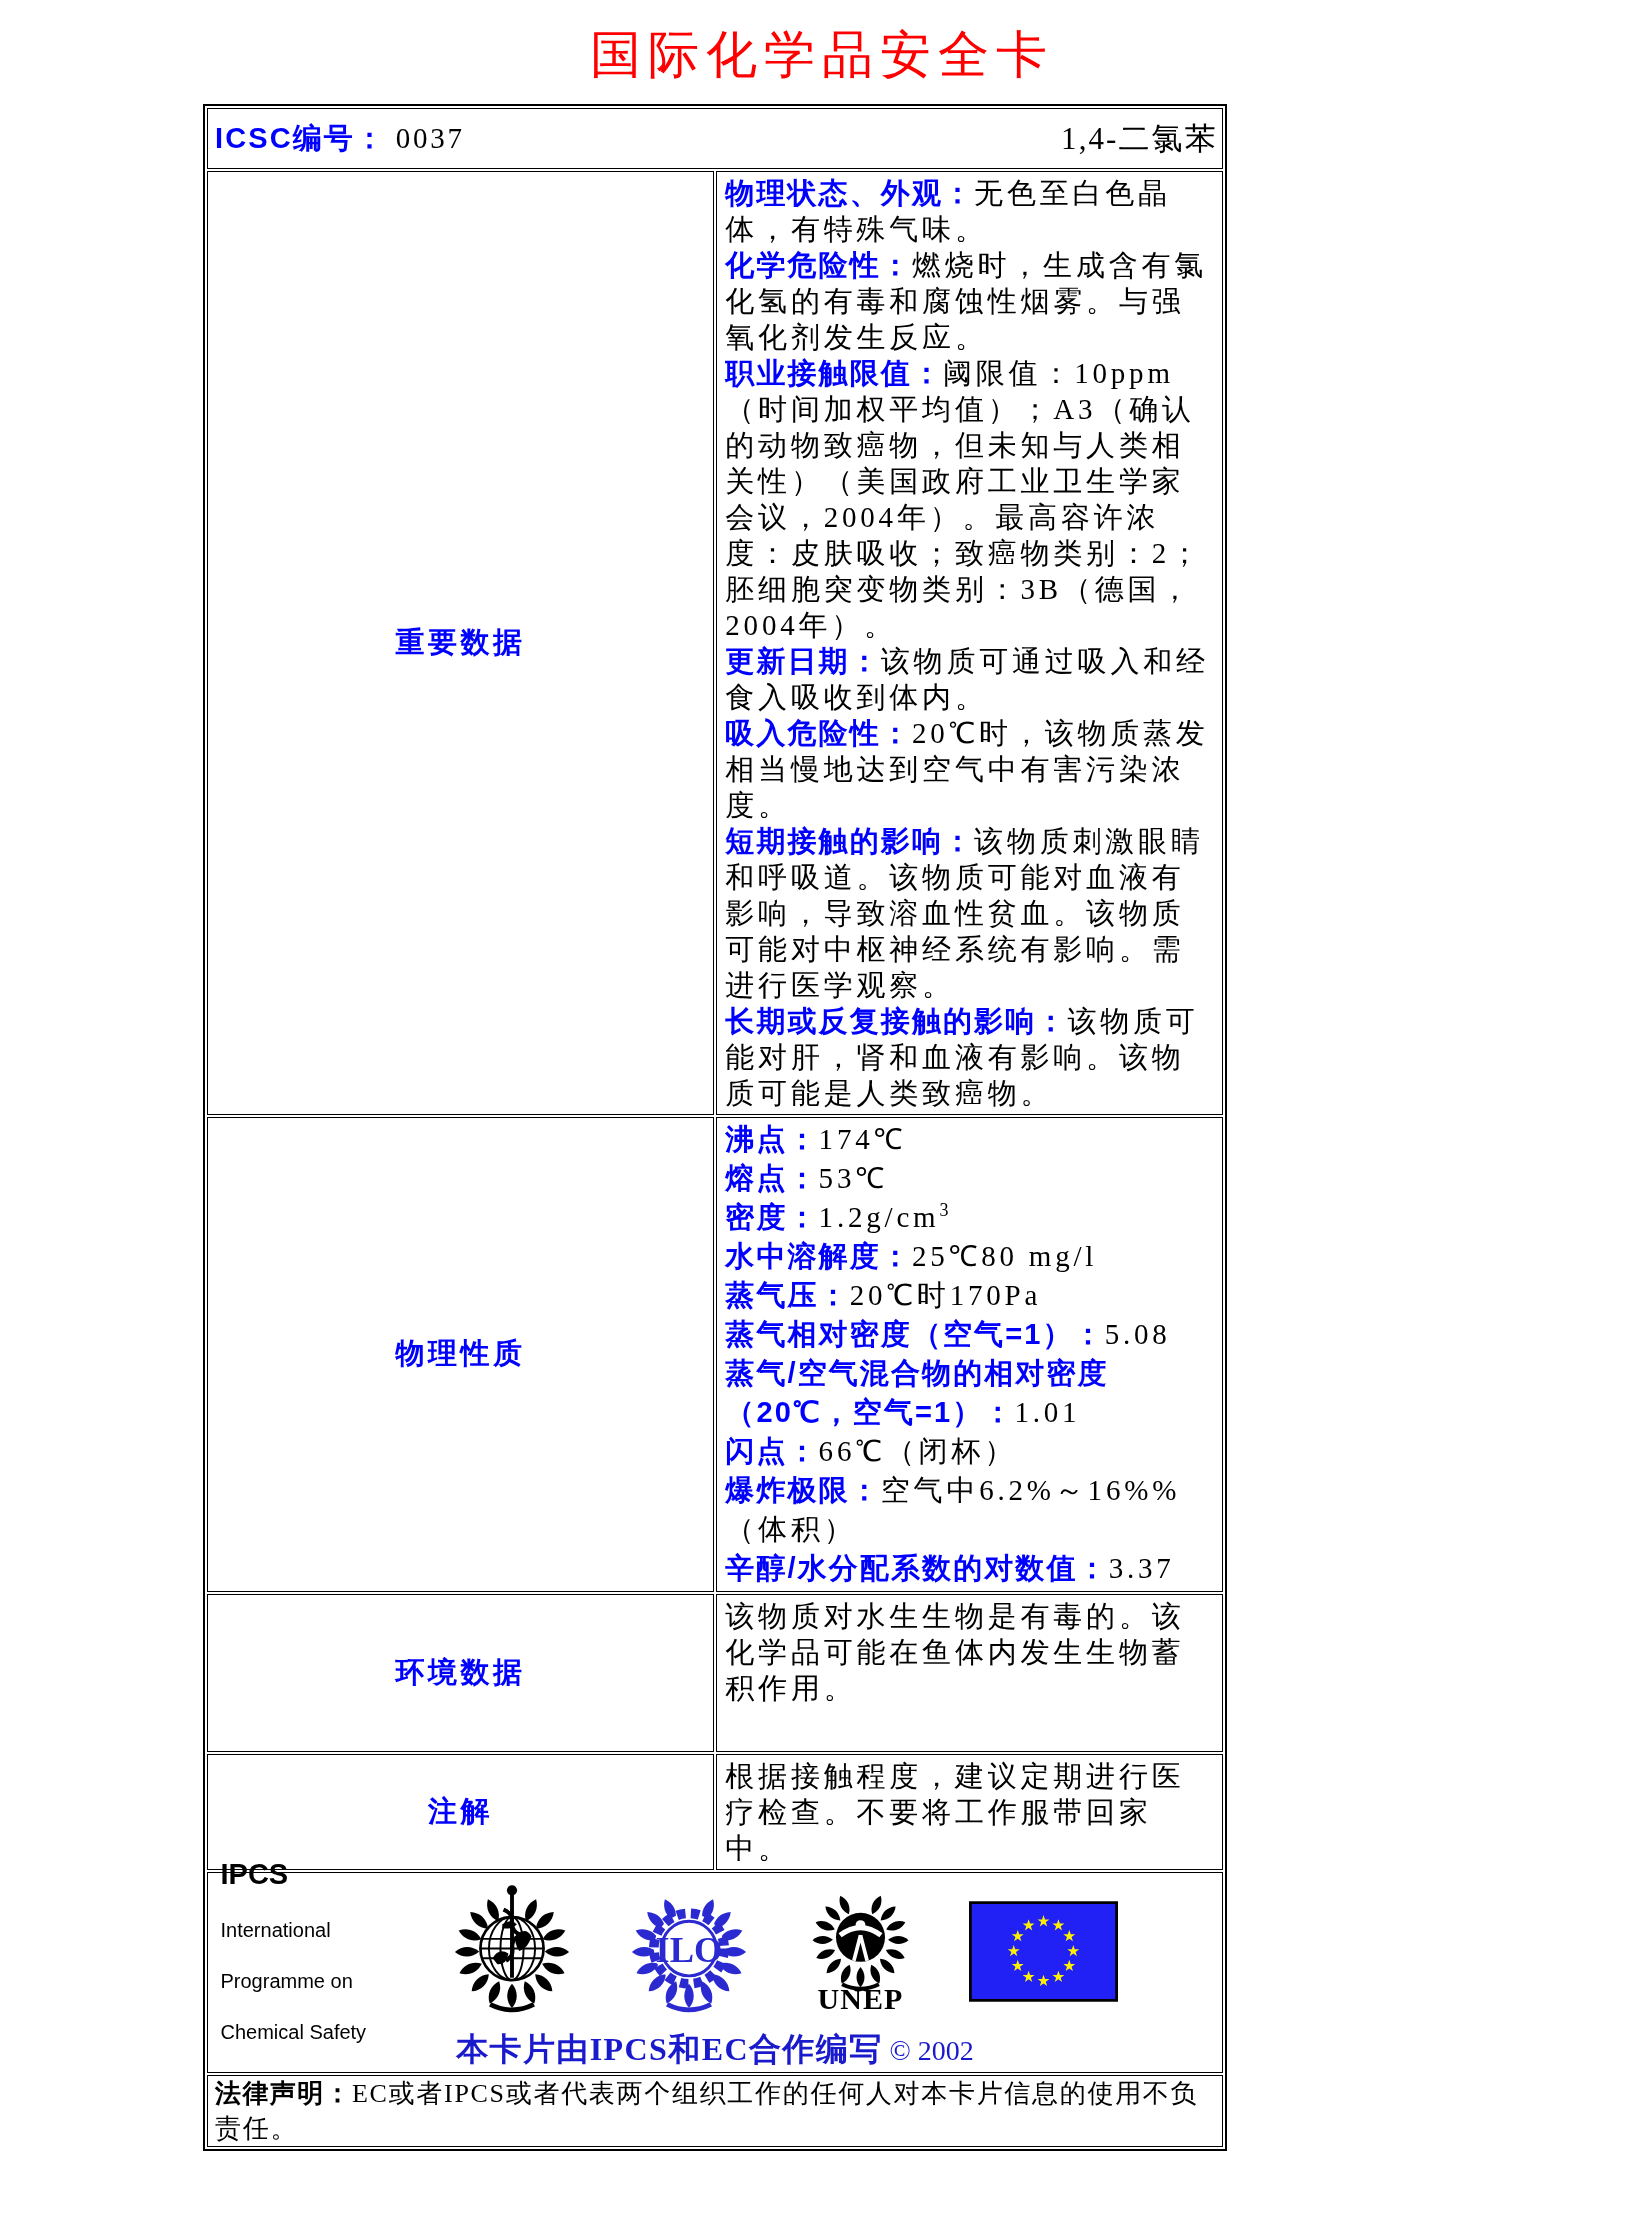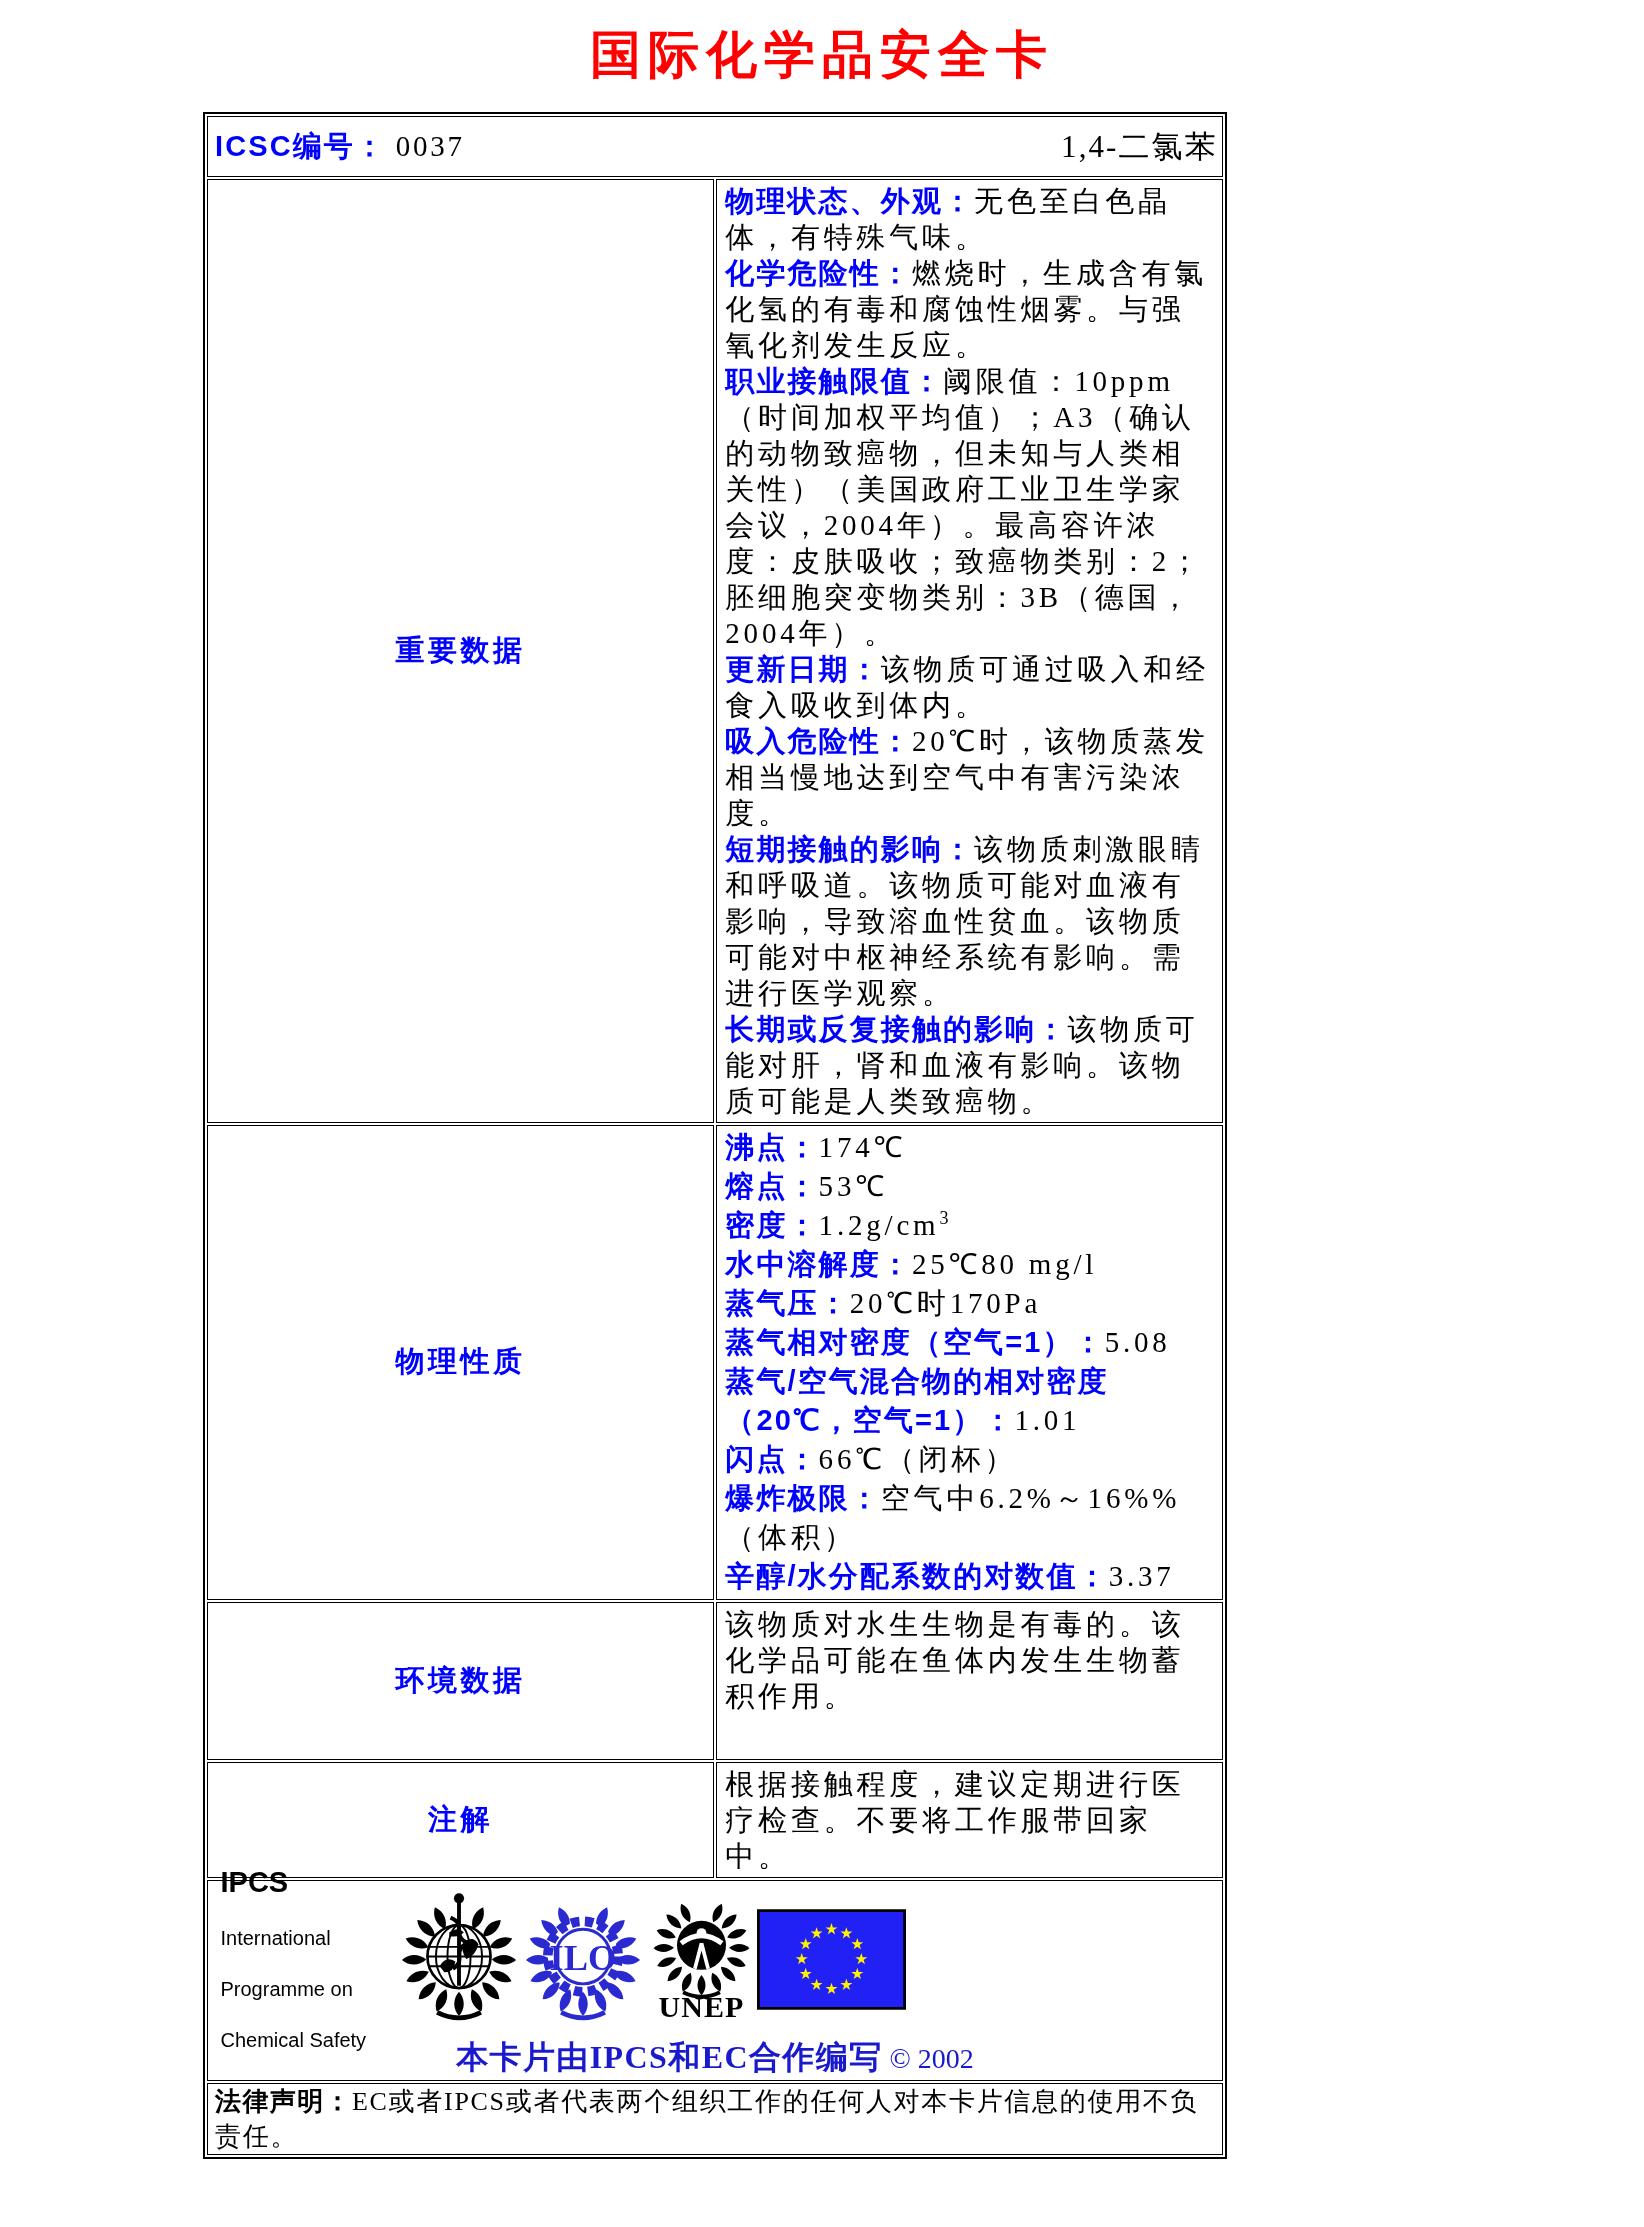--- a/index.html
+++ b/index.html
@@ -1,23 +1,23 @@
 <!DOCTYPE html>
 <html style="font-size:11px"><head>
 <meta charset="utf-8">
 <style>
   html,body{margin:0;padding:0;}
   body{
     width:1644px;height:2227px;background:#ffffff;overflow:hidden;
     font-family:"Liberation Serif", serif;
   }
   .page-title{
-    margin:21px 0 22px 0;text-align:center;
+    margin:21px 0 14px 0;text-align:center;
     font-family:"Liberation Serif", serif;
-    font-size:51px;font-weight:bold;color:#ff0000;letter-spacing:7px;
+    font-size:51px;font-weight:normal;color:#ff0000;letter-spacing:7px;
   }
   table.card{
     table-layout:fixed;width:1024px;margin:0 0 0 203px;
     border:2.8px solid #000;border-collapse:separate;border-spacing:2.8px;
     background:#ffffff;
   }
   td.cell{border:1.4px solid #000;background:#fff;}
   td.label-cell{
     width:167px;text-align:center;vertical-align:middle;
     font-family:"Liberation Sans", sans-serif;font-weight:bold;
@@ -38,21 +38,21 @@
   td.header-cell{
     height:59px;vertical-align:middle;padding:0 4.2px 0 7px;
   }
   .hdr-flex{display:flex;justify-content:space-between;align-items:center;}
   .hdr-left{font-size:29px;}
   .hdr-num{color:#000;letter-spacing:2.8px;padding-left:9.7px;font-size:29px;}
   .hdr-name{color:#000;font-size:31px;letter-spacing:2.1px;}
   
   td.logos-cell{height:187px;vertical-align:top;padding:5.6px 0 0 0;}
   .logos-row{
-    display:flex;align-items:center;
+    display:flex;justify-content:space-between;align-items:center;
     padding:2.8px 104px 0 12.5px;height:140px;
   }
   .ipcs-block{width:177px;color:#000;font-family:"Liberation Sans", sans-serif;}
   .ipcs-acronym{font-size:29px;font-weight:bold;line-height:33px;}
   .ipcs-line{font-size:20px;line-height:23px;margin-top:28px;}
   .credit-line{
     text-align:center;margin-top:7px;color:#1a1acd;
     font-family:"Liberation Serif", serif;
   }
   .credit-main{font-size:32px;font-weight:bold;letter-spacing:1.4px;}

